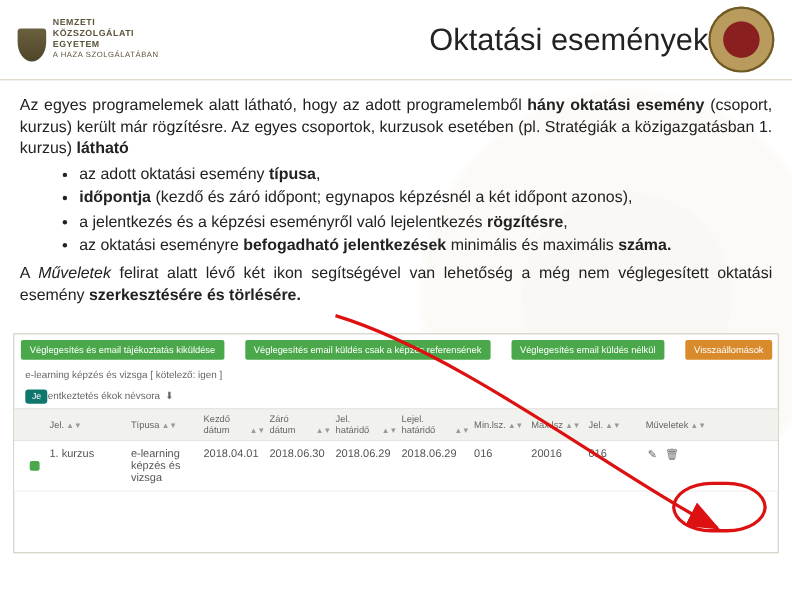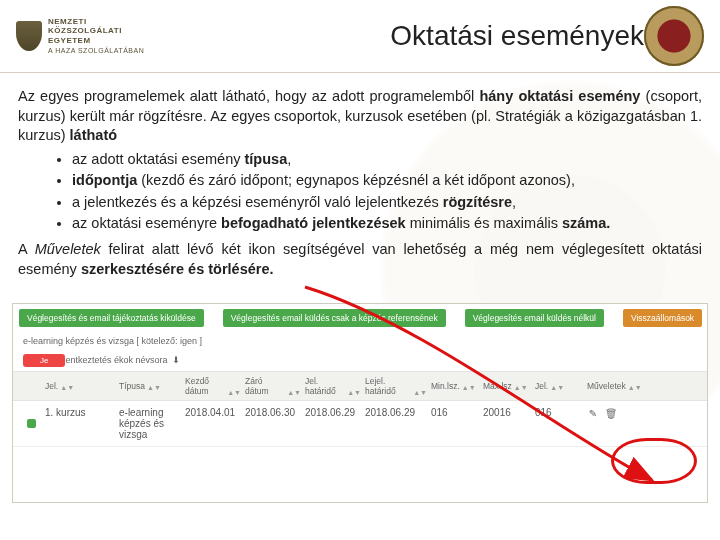--- a/index.html
+++ b/index.html
@@ -1,34 +1,34 @@
 <!DOCTYPE html>
 <html><head>
 <meta charset="utf-8">
 <style>
   body{margin:0;font-family:Arial,Helvetica,sans-serif;background:#fff;color:#222;width:720px;height:540px;overflow:hidden;position:relative}
   .wm{position:absolute;right:-40px;top:50%;transform:translateY(-50%);width:380px;height:380px;border-radius:50%;background:radial-gradient(circle,#e2d7c4 0%,#e2d7c4 35%,#eee3d2 36%,#eee3d2 68%,#f6f1e7 70%);opacity:.18;z-index:0}
   .header{position:relative;z-index:2;display:flex;align-items:center;padding:6px 16px;border-bottom:1px solid #d7d0c2}
-  .logoL{display:flex;align-items:center;gap:6px}
+  .logoL{display:flex;align-items:flex-end;gap:6px}
   .shield{width:26px;height:30px;background:linear-gradient(180deg,#6a603f,#4e4628);border-radius:3px 3px 50% 50%/3px 3px 60% 60%}
   .lgtxt{font-size:8px;line-height:1.2;color:#5c543a;letter-spacing:.5px}
   .lgtxt b{display:block;font-weight:700}
   .title{flex:1;text-align:right;font-size:28px;color:#222}
   .seal{width:60px;height:60px;border-radius:50%;background:radial-gradient(circle,#8a1f1f 0 38%,#b99b5e 40% 70%,#8a1f1f 72% 100%);box-shadow:inset 0 0 0 2px #6e5a24}
   .content{position:relative;z-index:1;padding:14px 18px 10px;font-size:14.5px;line-height:1.35;text-align:justify}
   .content p{margin:0 0 4px}
   .content ul{margin:2px 0 6px 50px;padding:0}
   .content li{margin:0 4px 2px;list-style:disc}
   .b{font-weight:700}.i{font-style:italic}
   .shot{position:relative;margin:10px 12px 0;border:1px solid #d0cbbf;height:198px;background:#fff;font-size:9px;color:#555}
   .tabs{display:flex;gap:19px;padding:5px 6px}
   .tab{padding:4px 8px;border-radius:2px;color:#fff;font-size:8.5px;white-space:nowrap}
   .tg{background:#4aa84a}.to{background:#d98a2b}
   .meta{padding:4px 10px;color:#666;font-size:9px}
-  .pill{display:inline-block;background:#ef4444;color:#fff;border-radius:3px;padding:2px 17px;font-size:8px}
+  .pill{display:inline-block;background:#0f766e;color:#fff;border-radius:3px;padding:2px 6px;font-size:8px}
   .thead,.trow{display:grid;grid-template-columns:20px 70px 62px 56px 56px 56px 62px 48px 48px 48px 64px;gap:4px;align-items:center;padding:4px 8px}
   .thead{background:#f1f1ee;border-top:1px solid #e5e5e0;border-bottom:1px solid #e5e5e0;color:#666;font-size:8.5px}
   .thead span{display:flex;align-items:flex-end;gap:2px}
   .arr{font-size:7px;color:#999}
   .trow{background:#fff;border-bottom:1px solid #eee;font-size:10px;color:#555;align-items:flex-start;padding-top:6px;padding-bottom:6px}
   .dot{width:9px;height:9px;background:#4aa84a;border-radius:2px;margin:auto}
   .ops{display:flex;gap:6px;align-items:center}
   .ic{width:12px;height:12px;display:inline-flex;align-items:center;justify-content:center;color:#666}
   .circle{position:absolute;right:10px;bottom:18px;width:80px;height:40px;border:3px solid #d11;border-radius:50%/60%;z-index:5}
   .arrow{position:absolute;z-index:5;pointer-events:none}

